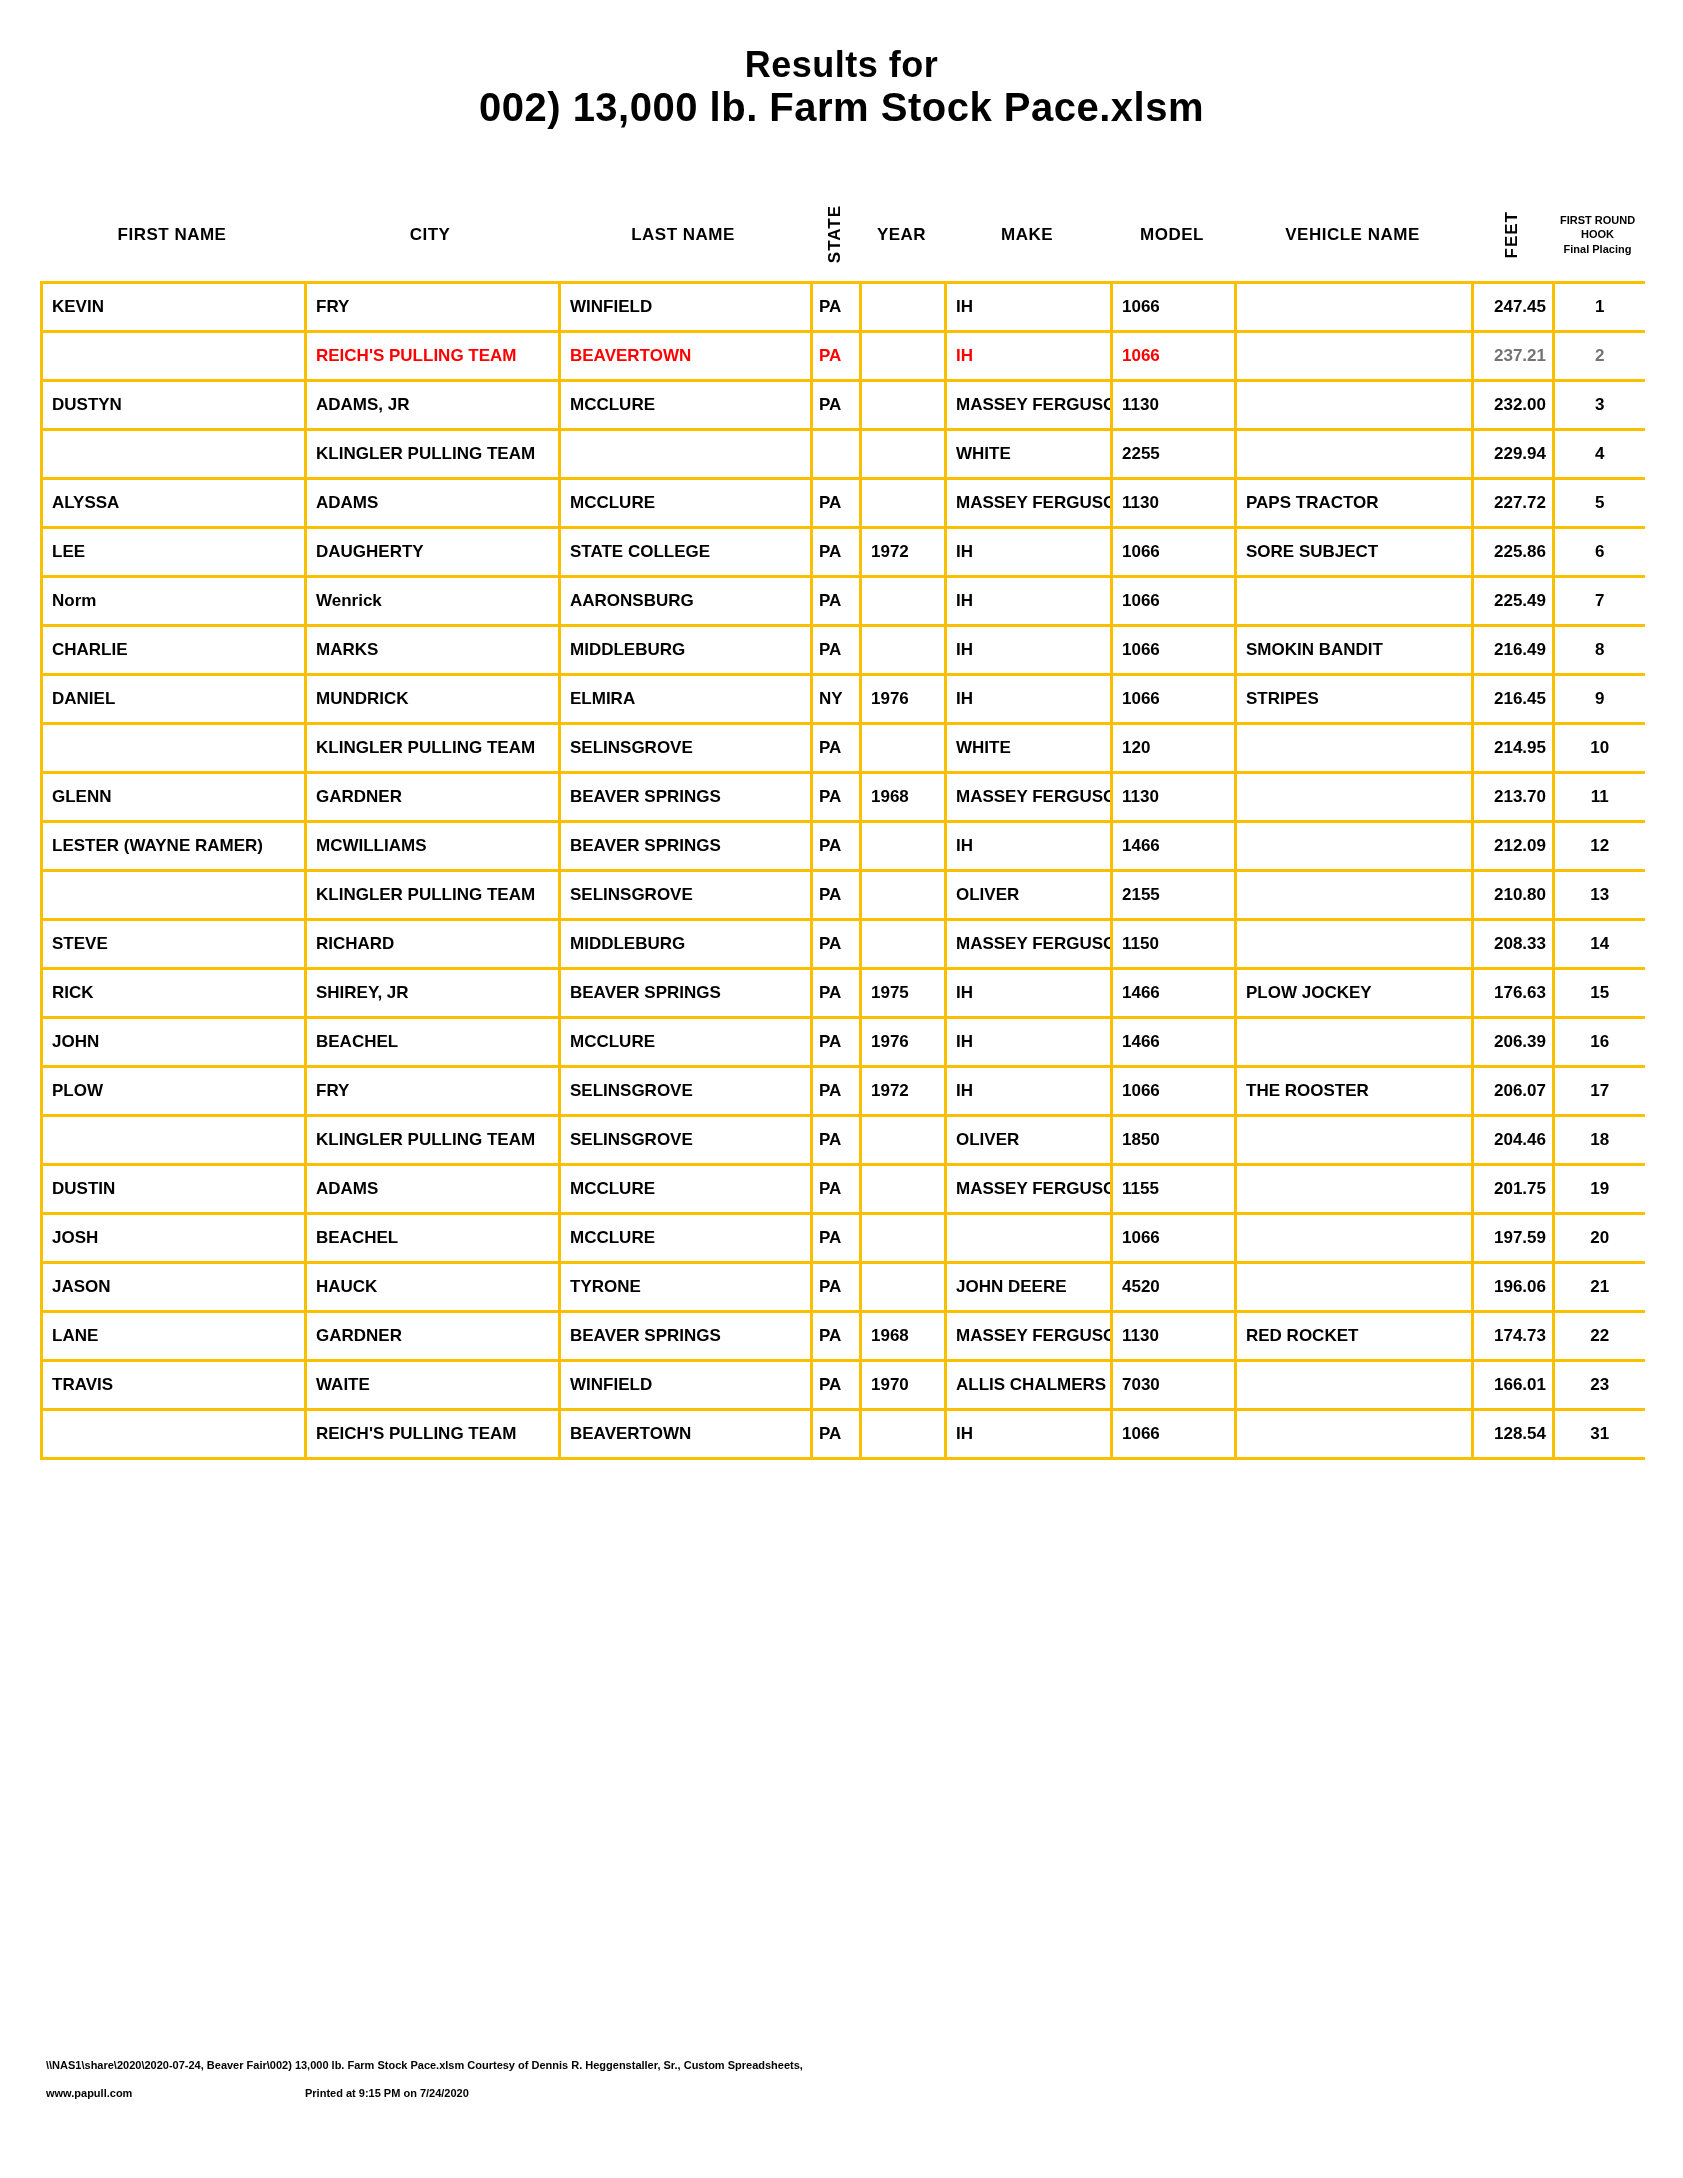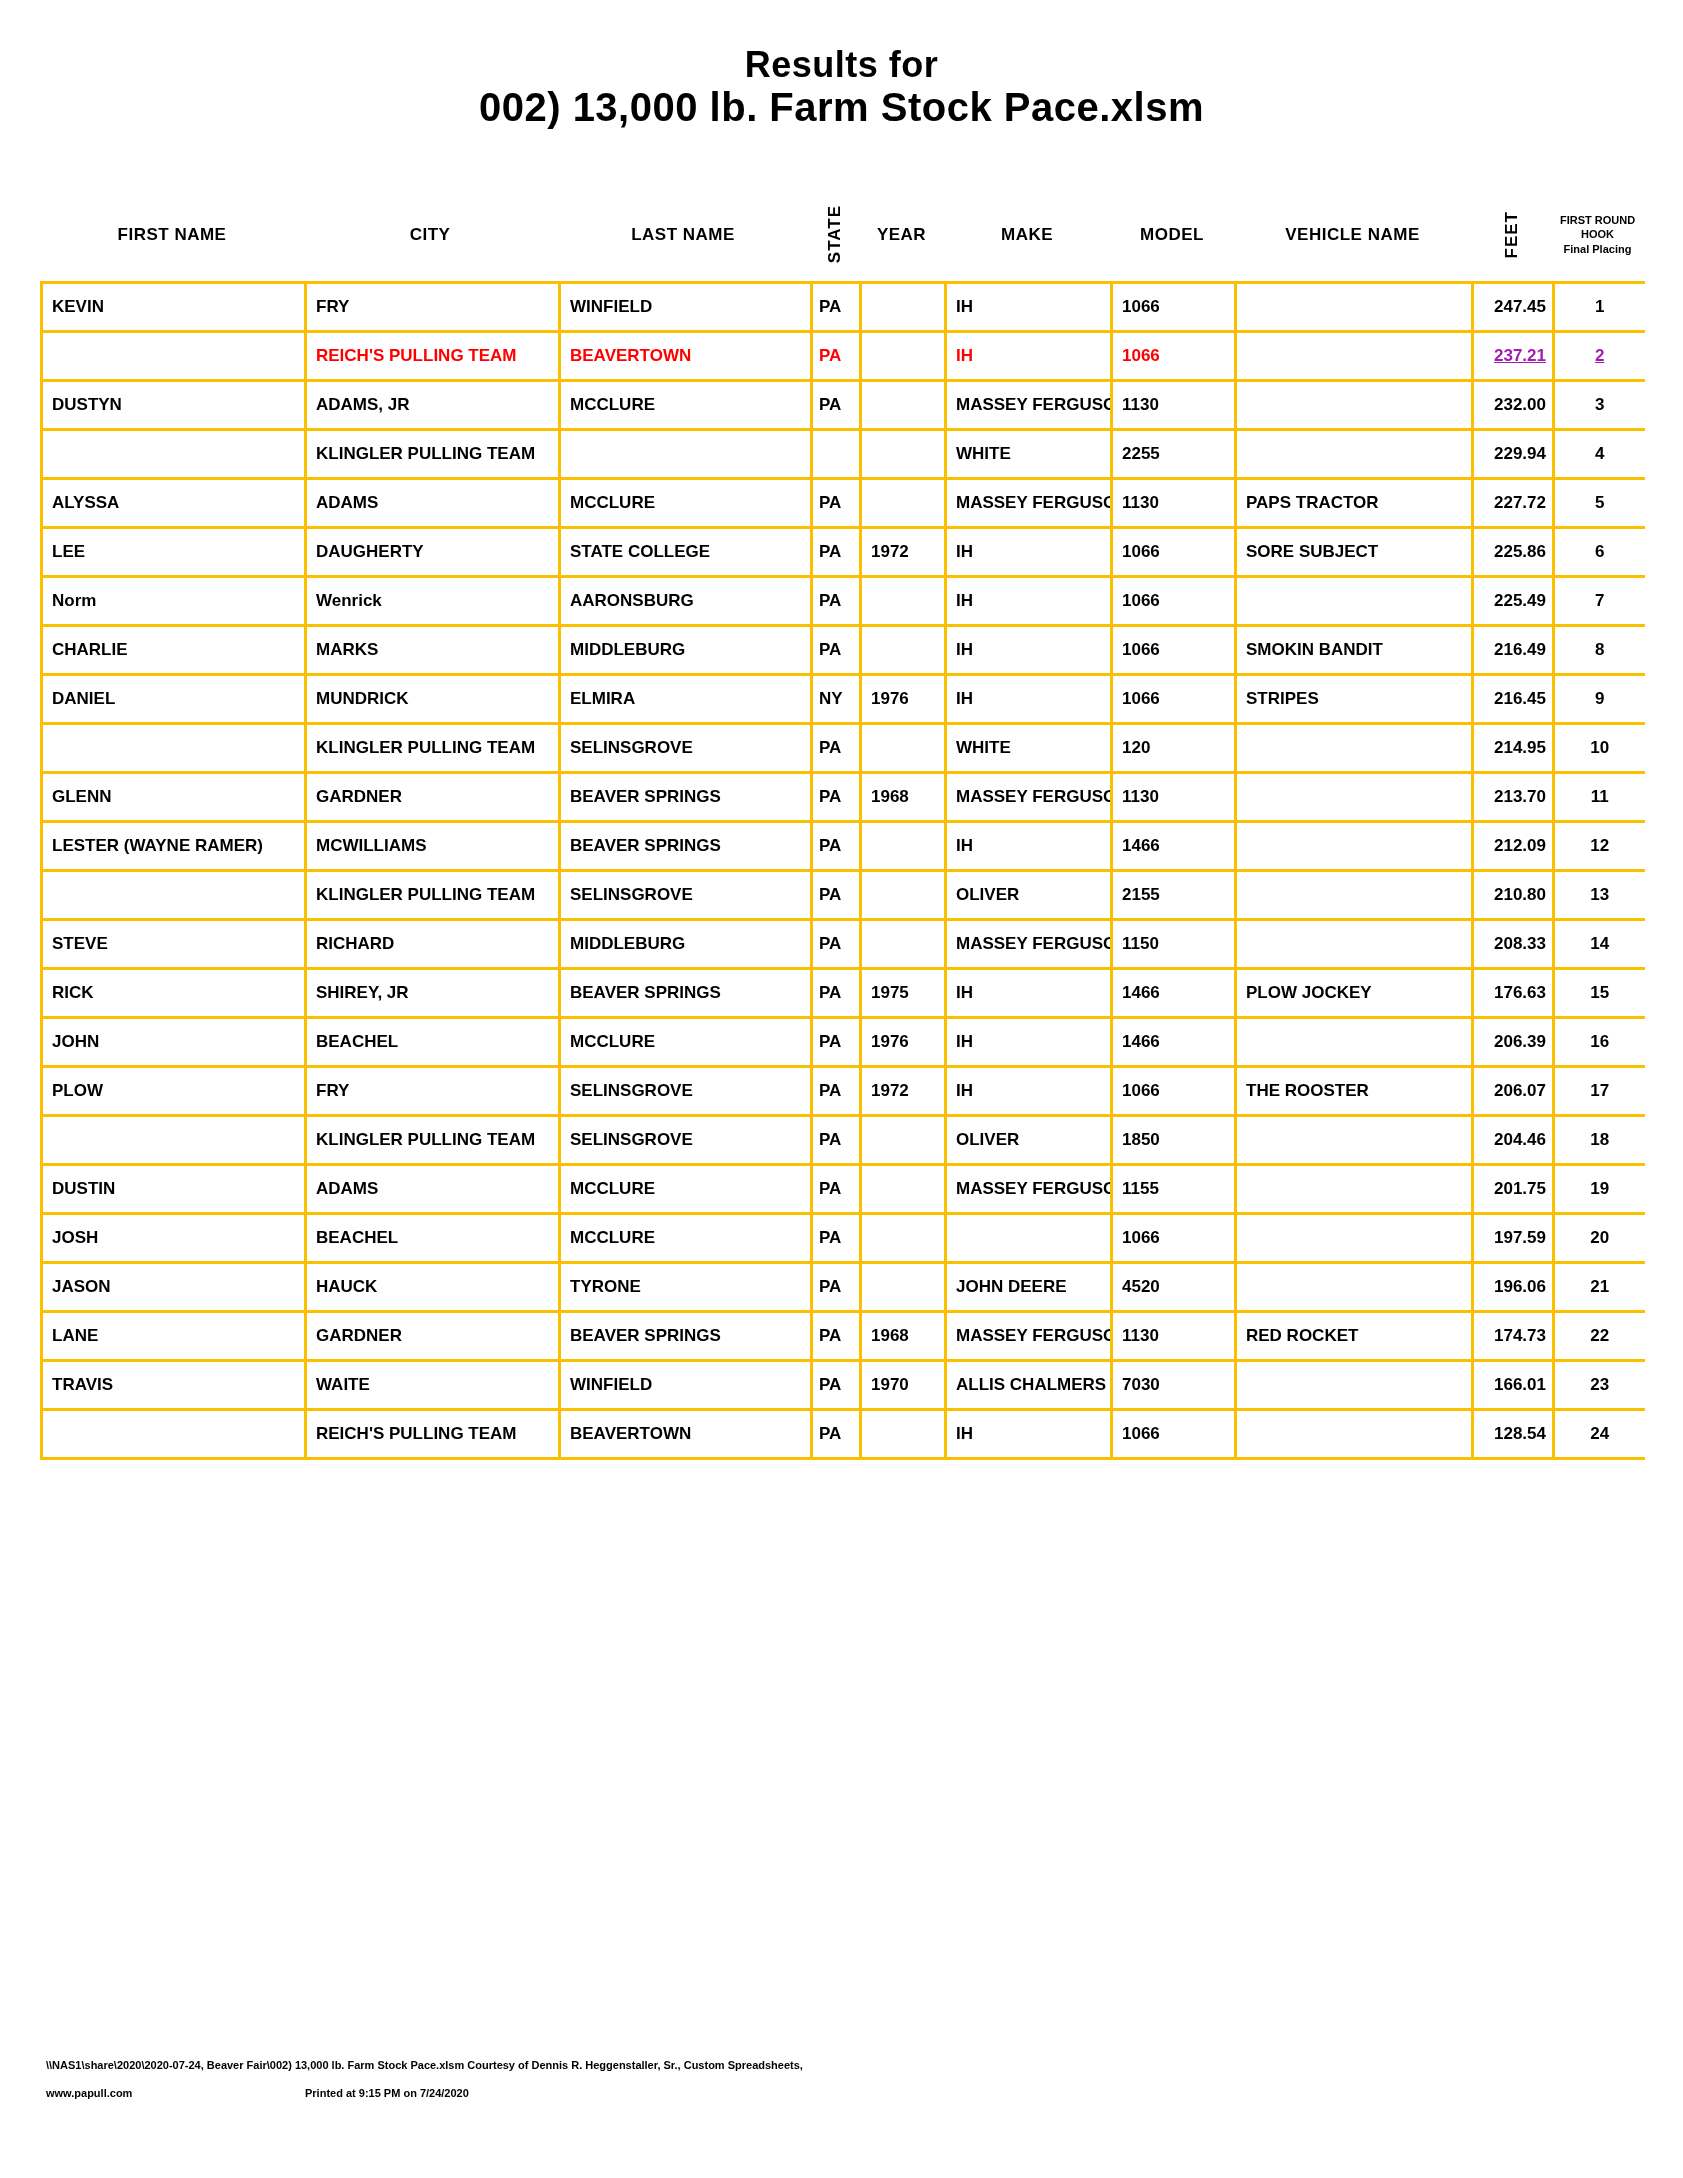--- a/index.html
+++ b/index.html
@@ -40,21 +40,21 @@
     border-top:3px solid var(--gold);
     border-bottom:3px solid var(--gold);
     border-left:3px solid var(--gold);
     height:46px; font-size:17px; padding:0 0 0 9px;
     white-space:nowrap; overflow:hidden; vertical-align:middle;
   }
   td.col-state { padding-left:6px; }
   td.col-feet  { text-align:right; padding-left:0; padding-right:6px;margin-top:17px; }
   td.col-placing { border-right:none; text-align:center; padding:0; }
   tr.red td { color:var(--red); }
-  tr.red td.col-feet, tr.red td.col-placing { color:#a21caf;text-decoration:underline; }
+  tr.red td.col-feet, tr.red td.col-placing { color:#737373; }
   .footer { position:absolute; left:46px; top:2059px; font-size:11px; }
   .footer-line2 { margin-top:16px; position:relative; height:22px; }
   .footer-printed { position:absolute; left:259px; top:0; }
 </style>
 </head>
 <body>
 
 <div class="page">
   <div class="title-line1">Results for</div>
   <div class="title-line2">002) 13,000 lb. Farm Stock Pace.xlsm</div>
@@ -388,21 +388,21 @@
         <tr>
           <td class="col-first-name"></td>
           <td class="col-last-name">REICH'S PULLING TEAM</td>
           <td class="col-city">BEAVERTOWN</td>
           <td class="col-state">PA</td>
           <td class="col-year"></td>
           <td class="col-make">IH</td>
           <td class="col-model">1066</td>
           <td class="col-vehicle-name"></td>
           <td class="col-feet">128.54</td>
-          <td class="col-placing">24</td>
+          <td class="col-placing">31</td>
         </tr>
       </tbody>
   </table>
 
   <div class="footer">
     <div class="footer-line1">\\NAS1\share\2020\2020-07-24, Beaver Fair\002) 13,000 lb. Farm Stock Pace.xlsm  Courtesy of Dennis R. Heggenstaller, Sr., Custom Spreadsheets,</div>
     <div class="footer-line2">
       <span class="footer-website">www.papull.com</span>
       <span class="footer-printed">Printed at 9:15 PM on 7/24/2020</span>
     </div>

